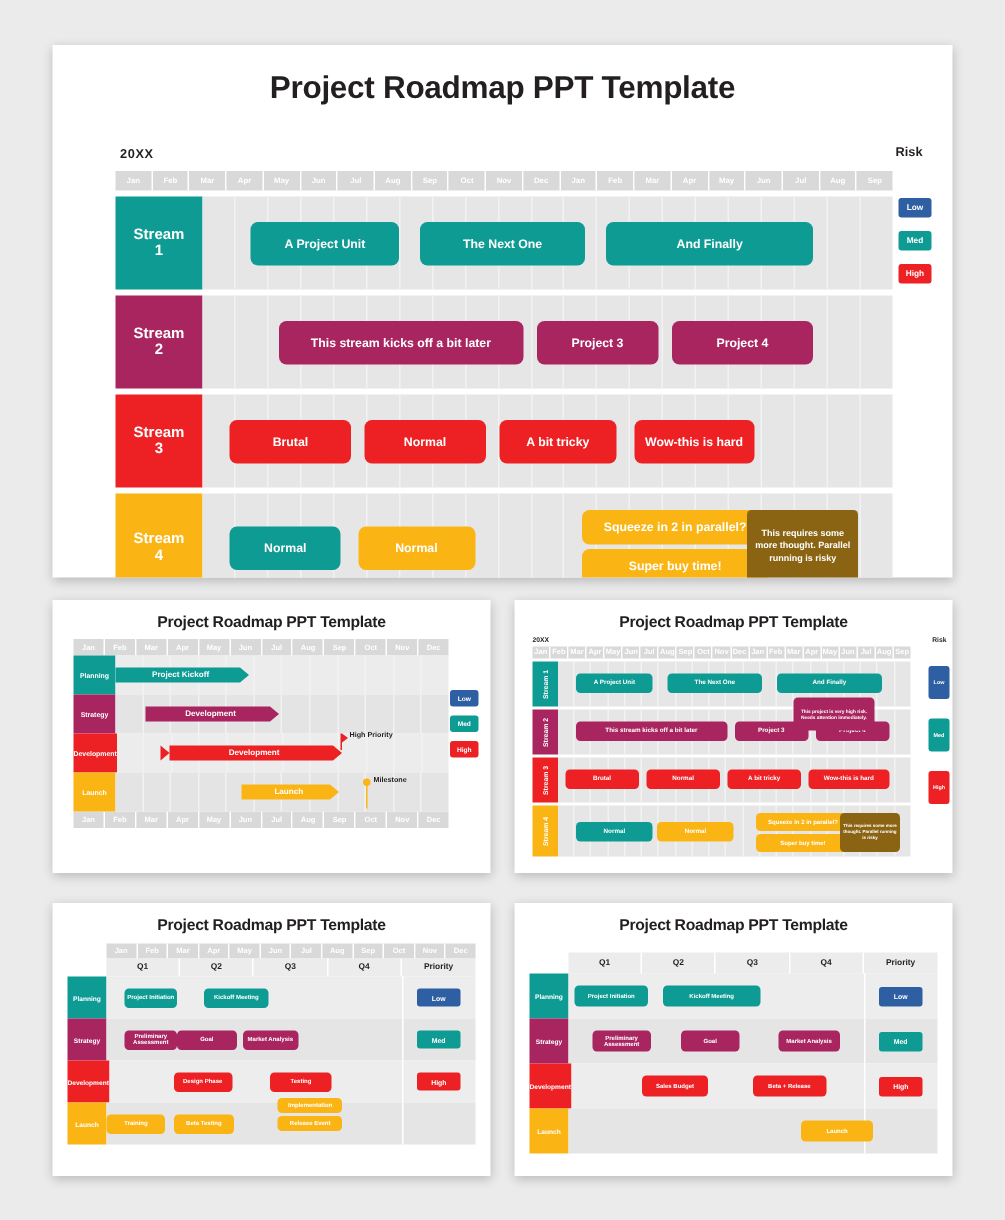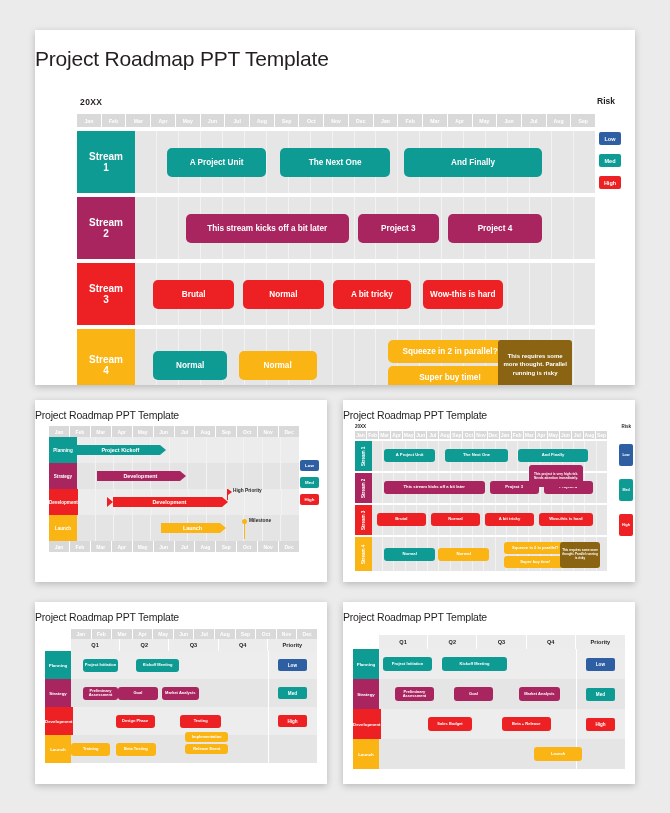--- a/index.html
+++ b/index.html
@@ -18,21 +18,22 @@
     box-shadow:0 2px 7px rgba(0,0,0,0.22);
     overflow:hidden;
   }
   #slide-main { left:35px; top:30px; width:600px; height:355px; }
   #slide-2    { left:35px; top:400px; width:292px; height:182px; }
   #slide-3    { left:343px; top:400px; width:292px; height:182px; }
   #slide-4    { left:35px; top:602px; width:292px; height:182px; }
   #slide-5    { left:343px; top:602px; width:292px; height:182px; }
 
   .stitle {
-    font-weight:normal;
+    text-align:center;
+    font-weight:bold;
     color:#231f20;
     letter-spacing:-.2px;
   }
   #slide-main .stitle { font-size:21px; padding-top:17px; }
   .thumb .stitle { font-size:10.5px; padding-top:9px; }
 
   
   .main-year {
     position:absolute; left:45px; top:67px;
     font-size:8.5px; font-weight:bold; color:#231f20; letter-spacing:.4px;

